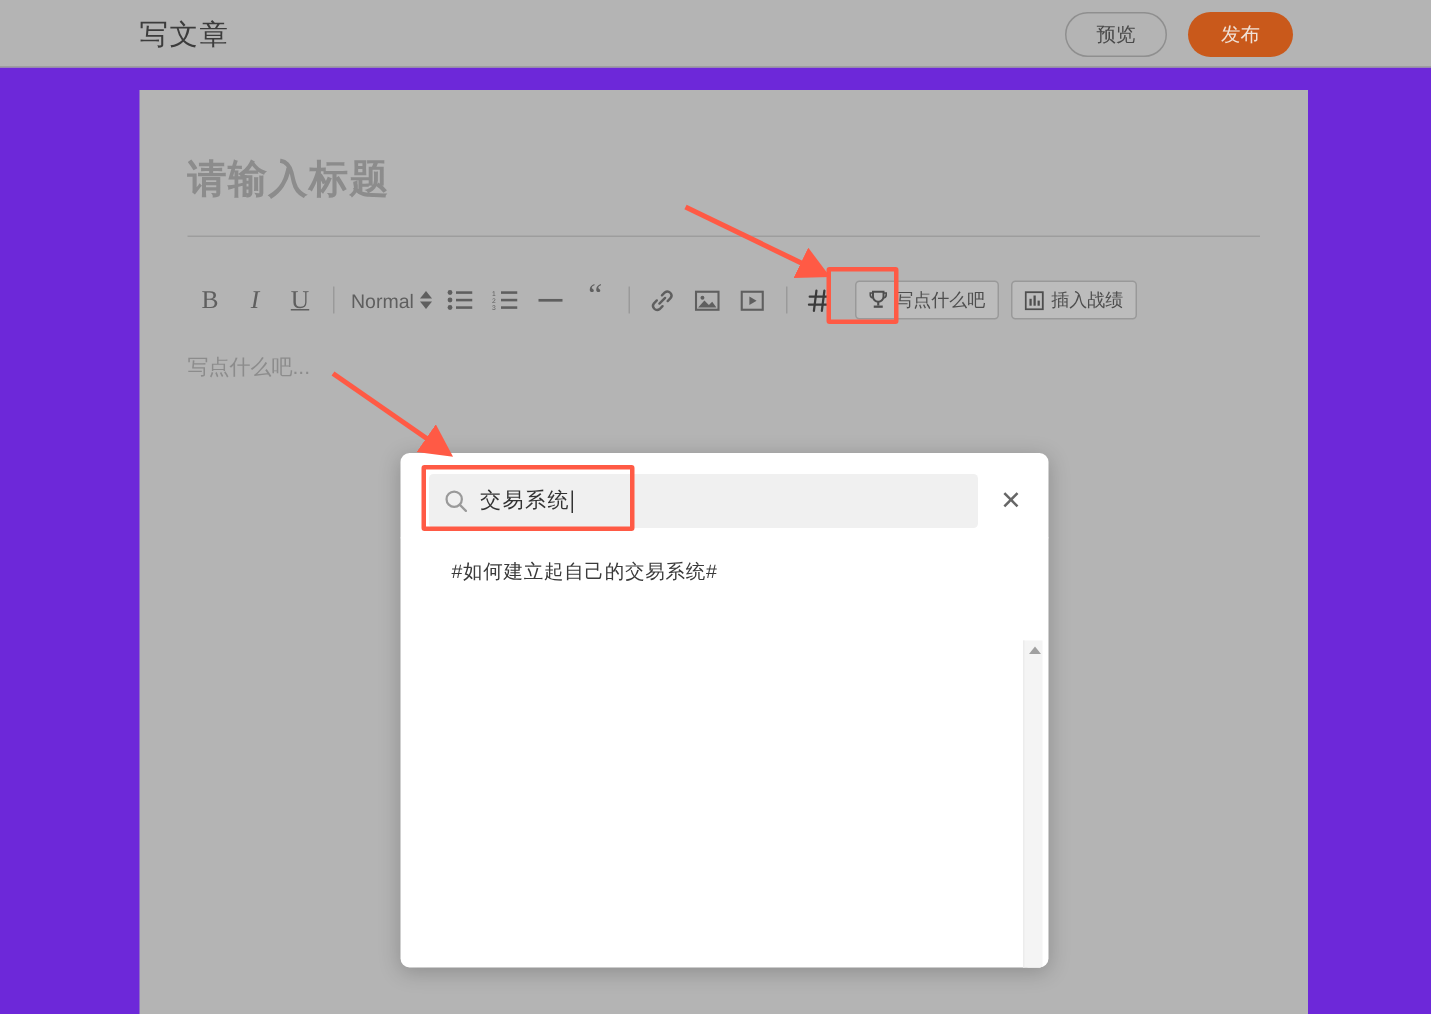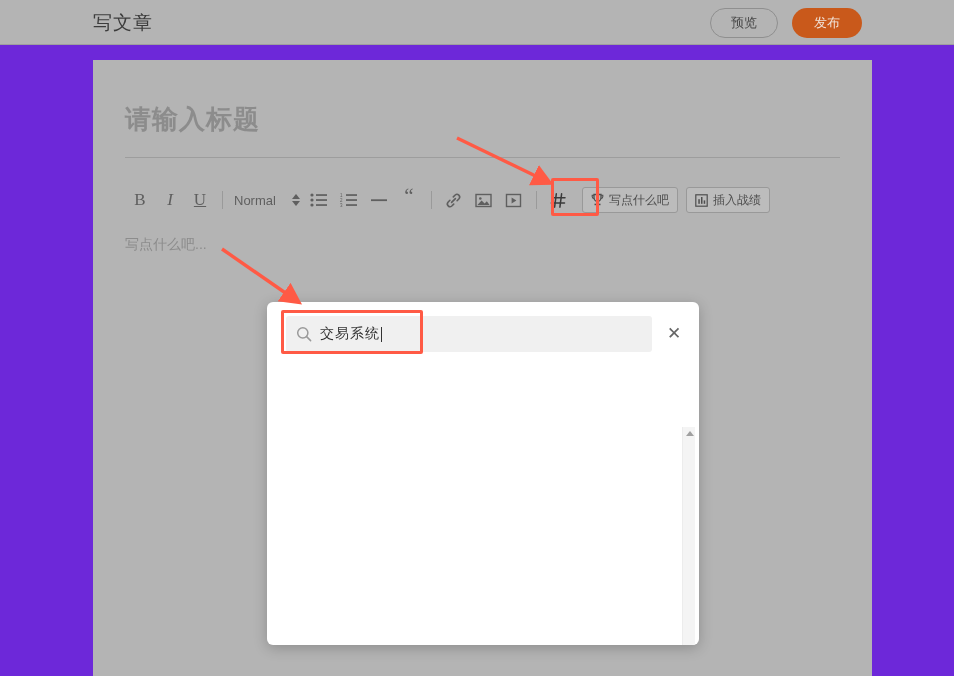--- a/index.html
+++ b/index.html
@@ -76,21 +76,21 @@
   }
   .tb-btn svg { display: block; }
   .tb-sep {
     width: 1px; height: 18px; background: #9a9a9a; margin: 0 7px;
   }
   .tb-bold { font-size: 17px; font-family: "Liberation Serif", serif; }
   .tb-ital { font-size: 17px; font-style: italic; font-family: "Liberation Serif", serif; }
   .tb-und  { font-size: 17px; text-decoration: underline; font-family: "Liberation Serif", serif; }
 
   .tb-select {
-    display: flex; align-items: center; gap: 16px;
+    display: flex; align-items: center; gap: 4px;
     color: #5f5f5f; font-size: 13px; padding: 0 4px; height: 30px;
   }
   .tb-select .chev { display: flex; flex-direction: column; gap: 2px; }
   .tb-select .chev i {
     display: block; width: 0; height: 0;
     border-left: 4px solid transparent; border-right: 4px solid transparent;
   }
   .tb-select .chev i.up { border-bottom: 5px solid #5f5f5f; }
   .tb-select .chev i.dn { border-top: 5px solid #5f5f5f; }
 
@@ -339,20 +339,23 @@
           <path d="M10.6 10.6 L14.6 14.6" stroke="#9a9a9a" stroke-width="1.5" stroke-linecap="round"></path>
         </svg>
       </span>
       <span class="search-text">交易系统</span>
         <span class="caret"></span>
     </div>
     <div class="modal-close">✕</div>
   </div>
 
   <div class="modal-body">
+    <div class="result-list">
+      <div class="result-item">#如何建立起自己的交易系统#</div>
+    </div>
 
     <div class="scrollbar">
       <div class="sb-track"></div>
       <div class="sb-arrow up">
           <i></i>
         </div>
 
     </div>
   </div>
 </div>

